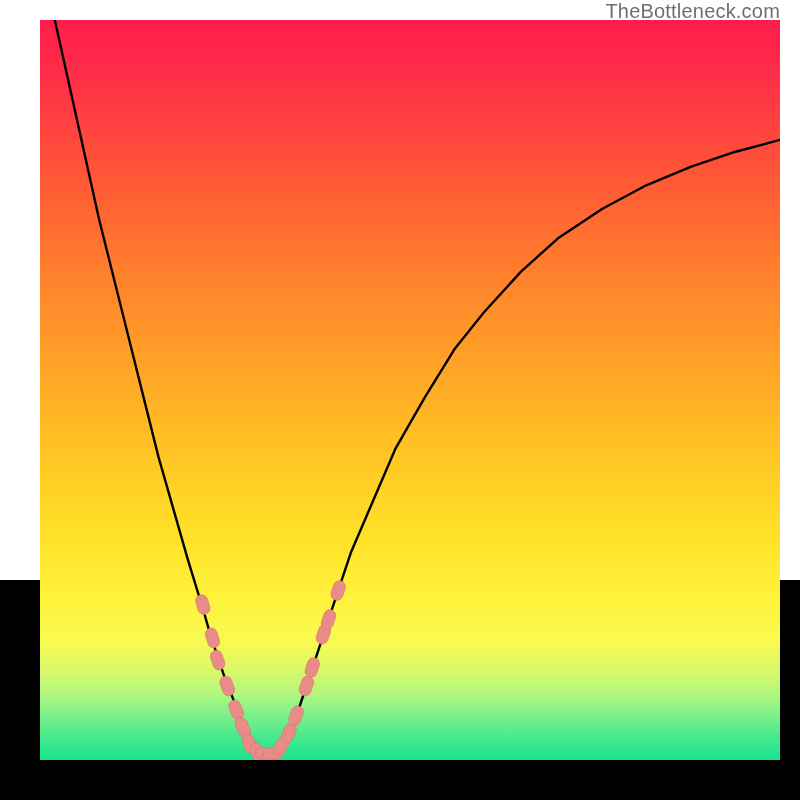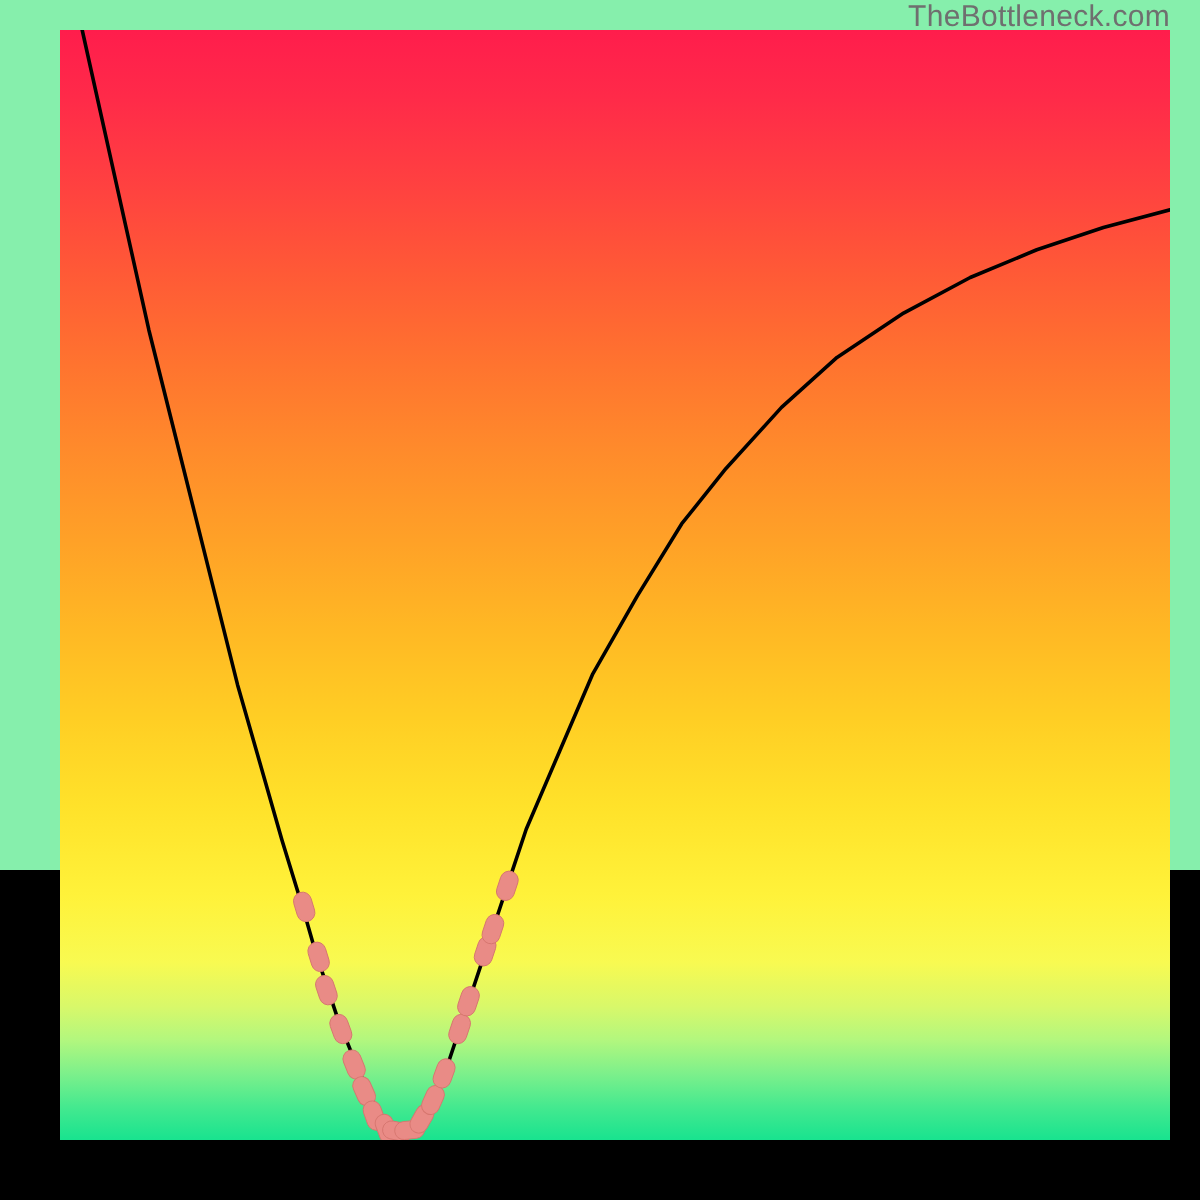--- a/index.html
+++ b/index.html
@@ -10,21 +10,21 @@
     background: #000;
     overflow: hidden;
     font-family: Arial, Helvetica, sans-serif;
   }
   .frame {
     position: absolute;
     left: 0;
     top: 0;
     width: 800px;
     height: 580px;
-    background: #86efac;
+    background: #ffffff;
   }
   .plot-area {
     position: absolute;
     left: 40px;
     top: 20px;
     width: 740px;
     height: 740px;
     overflow: hidden;
   }
   .gradient-bg {

